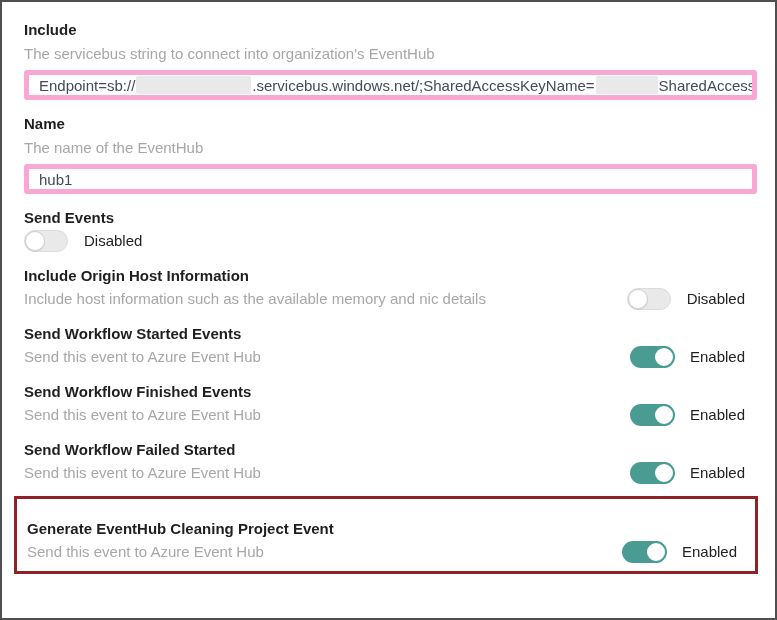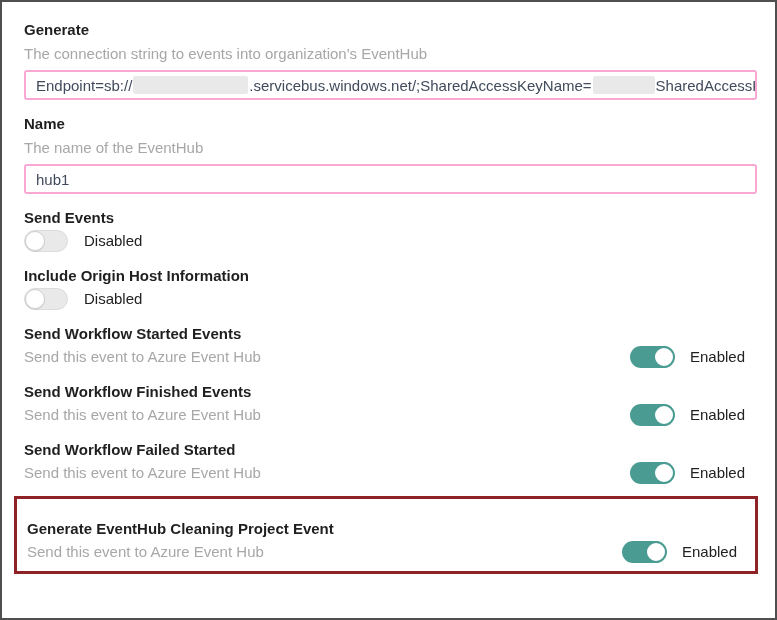--- a/index.html
+++ b/index.html
@@ -32,21 +32,21 @@
     margin-top: 4px;
     font-size: 15px;
     line-height: 20px;
     color: #a7a7a7;
   }
   .text-input {
     margin-top: 6px;
     width: 733px;
     height: 30px;
     box-sizing: border-box;
-    border: 2px solid #f9a8d4;
+    border: 5px solid #f9a8d4;
     border-radius: 3px;
     background: #fff;
     font-family: "Liberation Sans", sans-serif;
     font-size: 15px;
     color: #414b5c;
     padding: 0 10px;
     white-space: nowrap;
     overflow: hidden;
   }
   div.text-input { display: flex; align-items: center; }
@@ -117,24 +117,24 @@
   .highlight-box {
     margin: 12px 17px 0 12px;
     border: 3px solid #8f2226;
     padding: 6px 10px 8px 10px;
   }
   .highlight-box .toggle-section { margin: 0; }
 </style>
 </head>
 <body>
 
-<div class="page-title">Generate</div>
+<div class="page-title">Include</div>
 
 <div class="field-block">
-  <div class="field-desc">The connection string to events into organization's EventHub</div>
+  <div class="field-desc">The servicebus string to connect into organization's EventHub</div>
   <div class="text-input">
     <span>Endpoint=sb://</span>
       <span class="redacted redact-1"></span>
       <span>.servicebus.windows.net/;SharedAccessKeyName=</span>
       <span class="redacted redact-2"></span>
       <span>SharedAccessKey</span>
   </div>
 </div>
 
 <div class="field-block">
@@ -151,20 +151,21 @@
           <div class="knob"></div>
         </div>
       <div class="toggle-state">Disabled</div>
     </div>
   </div>
 </div>
 
 <div class="toggle-section">
   <div class="field-label">Include Origin Host Information</div>
   <div class="toggle-row">
+    <div class="field-desc">Include host information such as the available memory and nic details</div>
     <div class="toggle-group off">
       <div class="toggle">
           <div class="knob"></div>
         </div>
       <div class="toggle-state">Disabled</div>
     </div>
   </div>
 </div>
 
 <div class="toggle-section">

